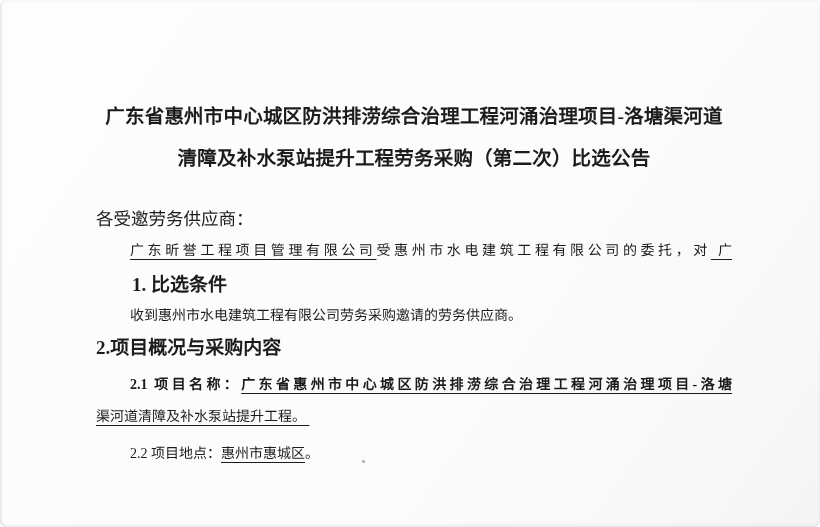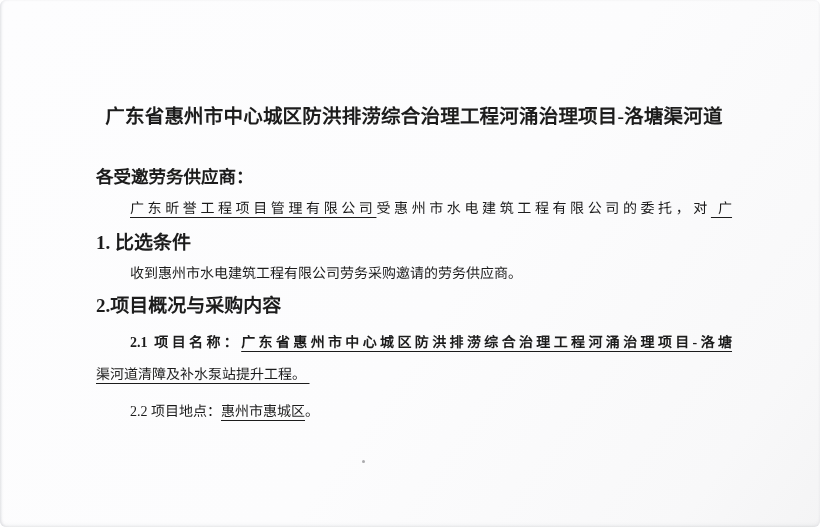--- a/index.html
+++ b/index.html
@@ -27,21 +27,21 @@
     margin-top: 96px;
     text-align: center;
     font-weight: bold;
     font-size: 19.5px;
     line-height: 42px;
     white-space: nowrap;
     letter-spacing: 0.2px;
   }
   .salutation {
     margin-top: 23px;
-    font-weight: bold;
+    font-weight: normal;
     font-size: 17.5px;
     line-height: 32px;
     white-space: nowrap;
   }
   .doc-line {
     font-size: 14px;
     line-height: 31.5px;
     white-space: nowrap;
   }
   .doc-line.indent { padding-left: 34px; }
@@ -53,39 +53,40 @@
     text-decoration: underline;
     text-underline-offset: 4px;
     text-decoration-thickness: 1px;
   }
   .heading {
     font-weight: bold;
     font-size: 19px;
     line-height: 31.5px;
     white-space: nowrap;
   }
-  .heading.first { margin-top: 2px; }
+  .heading.first { margin-top: 2px; margin-left: 36px; }
   .section-2-body .doc-line:first-child { margin-top: 6px; font-weight: bold; }
   .section-2-body .doc-line:last-child { margin-top: 6px; }
   .speck {
     position: absolute;
     width: 3px;
     height: 3px;
     border-radius: 50%;
     background: rgba(70,70,75,0.45);
   }
 </style>
 </head>
 <body>
 
 <div class="page">
   <div class="content">
 
     <div class="title">
       <div>广东省惠州市中心城区防洪排涝综合治理工程河涌治理项目-洛塘渠河道</div>
+      <div>清障及补水泵站提升工程劳务采购（第二次）比选公告</div>
     </div>
 
     <div class="salutation">各受邀劳务供应商：</div>
 
     <div class="intro-paragraph">
         <div class="doc-line indent just"><span class="u">广东昕誉工程项目管理有限公司</span><span>受惠州市水电建筑工程有限公司的委托，对</span><span class="u">&nbsp;广</span></div>
       </div>
 
     <div class="heading first">1. 比选条件</div>
 

